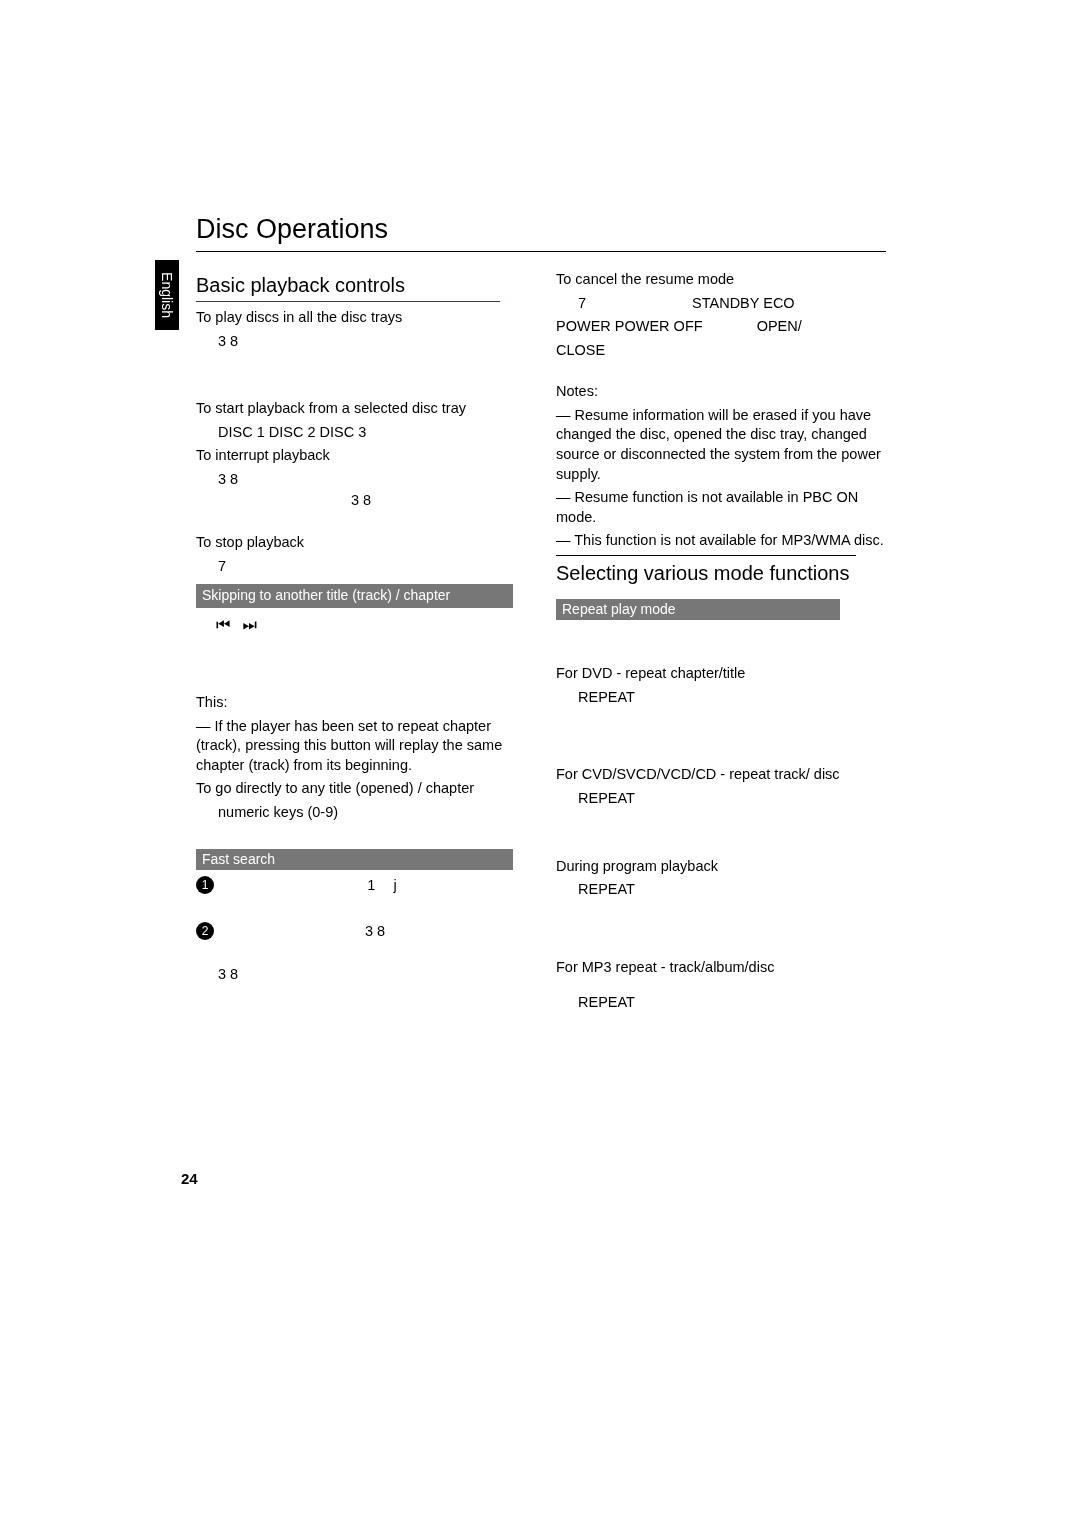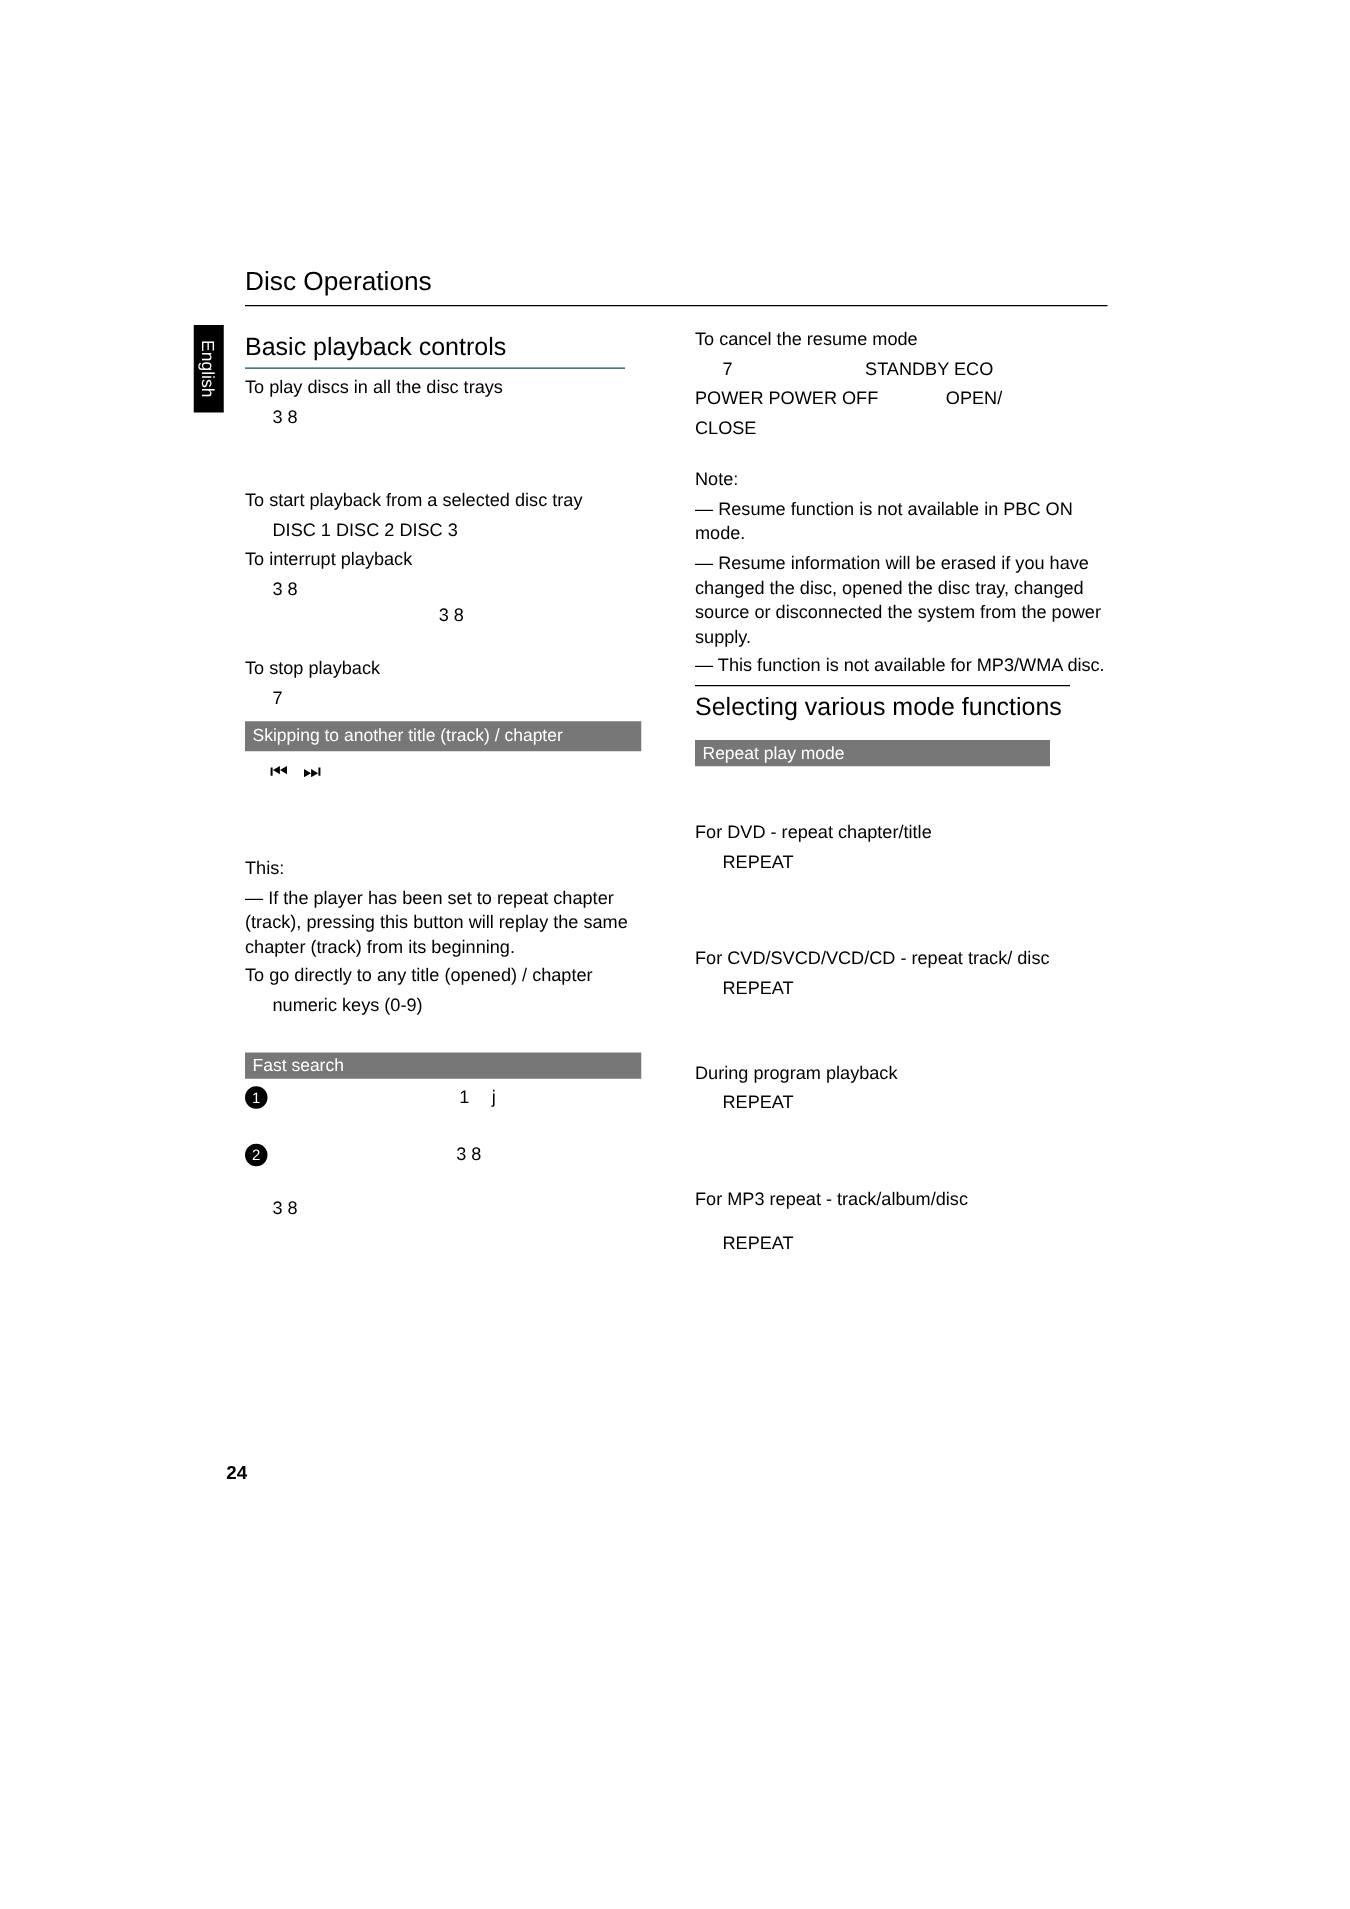--- a/index.html
+++ b/index.html
@@ -15,21 +15,21 @@
     position: relative;
     background: #fff;
   }
   .content-area {
     position: absolute;
     top: 214px;
     left: 150px;
     width: 790px;
   }
   h1.title {
-    font-size: 21px;
+    font-size: 27px;
     font-weight: 400;
     margin: 0 0 4px 46px;
     padding: 0 0 2px 0;
   }
   .title-rule {
     border: 0;
     border-top: 1px solid #000;
     margin: 0 0 0 46px;
     width: 690px;
   }
@@ -206,23 +206,23 @@
           <span style="display:inline-block;width:40px;padding-left:22px;">7</span>
           <span style="padding-left:70px;">STANDBY   ECO</span>
         </p>
         <p>
           <span>POWER  POWER OFF</span>
           <span style="padding-left:50px;">OPEN/</span>
         </p>
         <p>CLOSE</p>
 
         <div class="spacer-sm"></div>
-        <p>Note:</p>
+        <p>Notes:</p>
+        <p>— Resume information will be erased if you have changed the disc, opened the disc tray, changed source or disconnected the system from the power supply.</p>
         <p>— Resume function is not available in PBC ON mode.</p>
-        <p>— Resume information will be erased if you have changed the disc, opened the disc tray, changed source or disconnected the system from the power supply.</p>
         <p>— This function is not available for MP3/WMA disc.</p>
 
         <hr class="short">
         <h2 style="border-bottom:none;margin-top:-6px;">Selecting various mode functions</h2>
 
         <div class="greybar" style="width:86%;padding-top:2px;padding-bottom:2px;">Repeat play mode</div>
 
         <div class="spacer-md" style="height:34px;"></div>
 
         <p>For DVD - repeat chapter/title</p>

